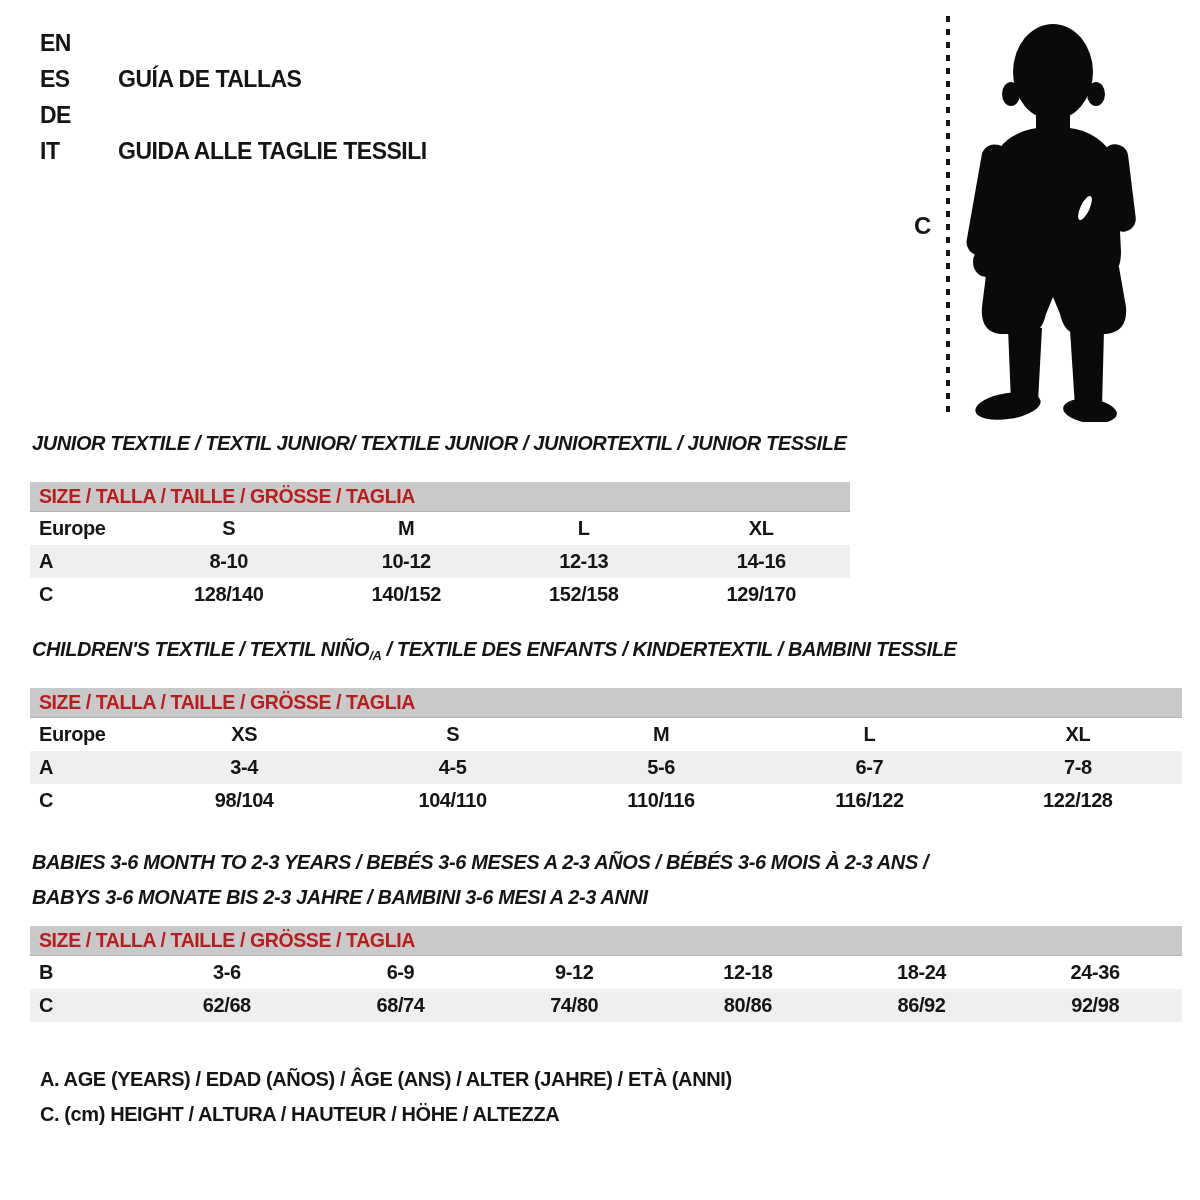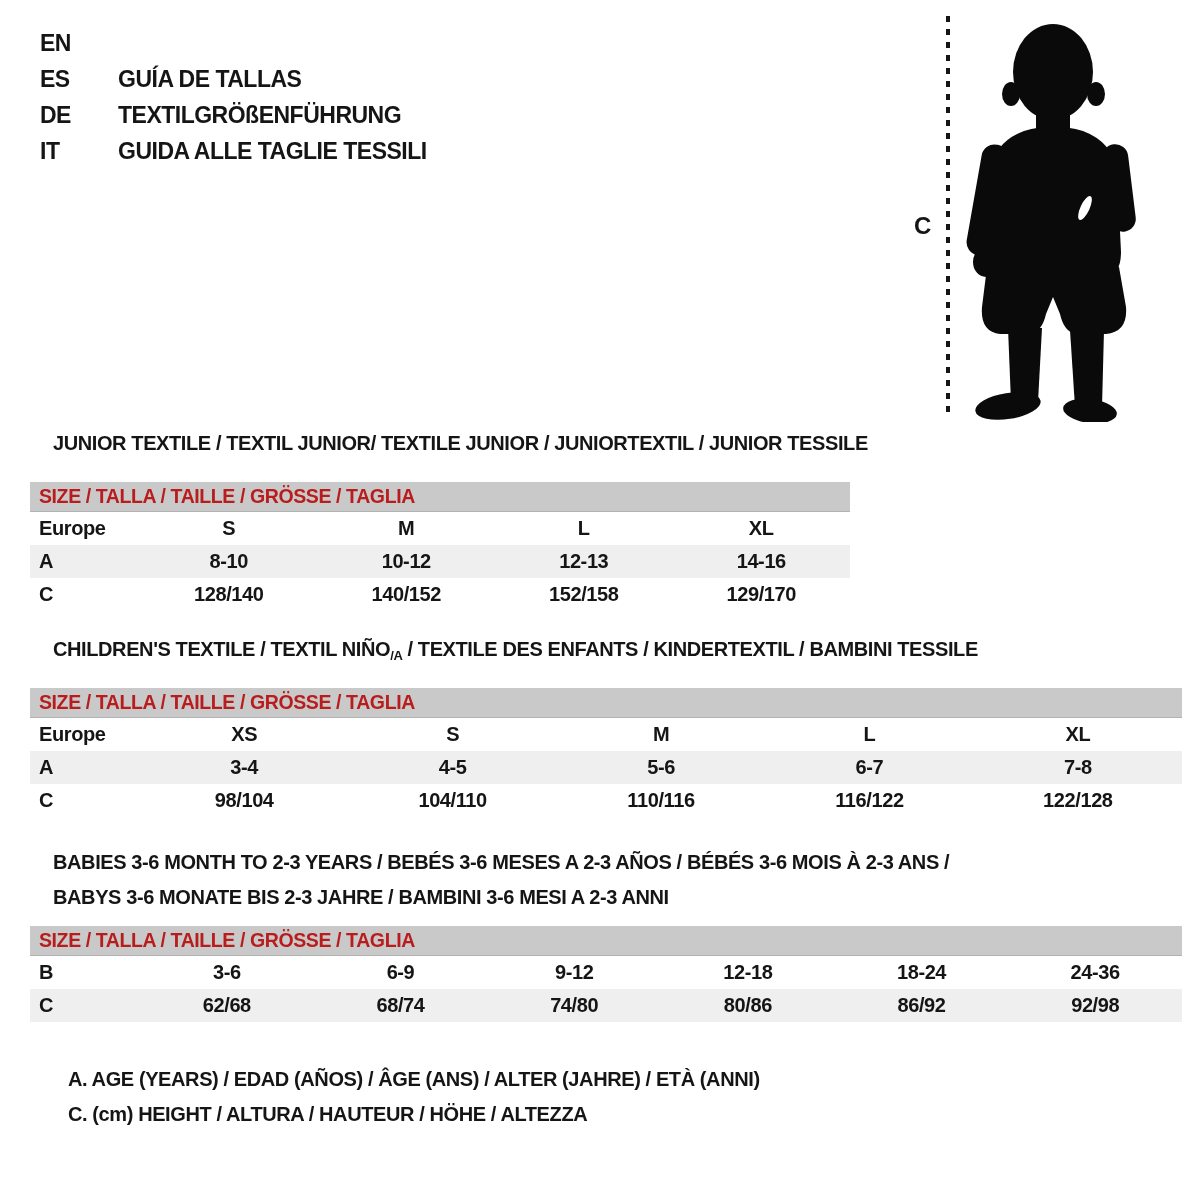--- a/index.html
+++ b/index.html
@@ -25,55 +25,54 @@
 
   
   .height-line{
     position:absolute;left:946px;top:16px;width:4px;height:400px;
     background:repeating-linear-gradient(to bottom,var(--text) 0px,var(--text) 6px,transparent 6px,transparent 13px);
   }
   .measure-c{position:absolute;left:914px;top:212px;font-size:24px;}
   .toddler-svg{position:absolute;left:956px;top:12px;}
 
   
-  .sec-title{position:absolute;left:53px;font-size:20px;letter-spacing:-0.4px;white-space:nowrap;}
+  .sec-title{position:absolute;left:32px;font-size:20px;letter-spacing:-0.4px;white-space:nowrap;font-style:italic;}
   .sec-title sub{font-size:13px;vertical-align:-4px;letter-spacing:-0.4px;}
   .babies-title{line-height:35px;}
 
   
   .size-table{position:absolute;left:30px;}
   .size-bar{
     height:30px;background:var(--header-bar);
     border-bottom:1px solid #b2b2b2;
     display:flex;align-items:center;padding-left:9px;
     font-size:19.5px;letter-spacing:-0.4px;color:#b91c1c;
   }
   .t-row{display:flex;height:33px;align-items:center;font-size:20px;letter-spacing:-0.4px;}
   .t-row.shaded{background:var(--shaded-row);}
   .t-lbl{width:110px;padding-left:9px;flex:none;}
   .t-val{flex:1;text-align:center;}
 
   
-  .legend{position:absolute;left:40px;top:1062px;margin-left:28px;}
+  .legend{position:absolute;left:40px;top:1062px;}
   .legend-line{height:35px;display:flex;align-items:center;font-size:20px;letter-spacing:-0.4px;white-space:nowrap;}
 </style>
 </head>
 <body>
 
 <div class="lang-block">
   <div class="lang-row">
     <span class="lang-code">EN</span>
   </div>
   <div class="lang-row">
     <span class="lang-code">ES</span>
     <span class="lang-label">GUÍA DE TALLAS</span>
   </div>
   <div class="lang-row">
     <span class="lang-code">DE</span>
-    <span class="lang-label">TEXTILGRÖßENFÜHRUNG</span>
   </div>
   <div class="lang-row">
     <span class="lang-code">IT</span>
     <span class="lang-label">GUIDA ALLE TAGLIE TESSILI</span>
   </div>
 </div>
 
 <div class="height-line"></div>
 <div class="measure-c">C</div>
 <svg class="toddler-svg" width="195" height="410" viewBox="0 0 195 410" aria-hidden="true">

